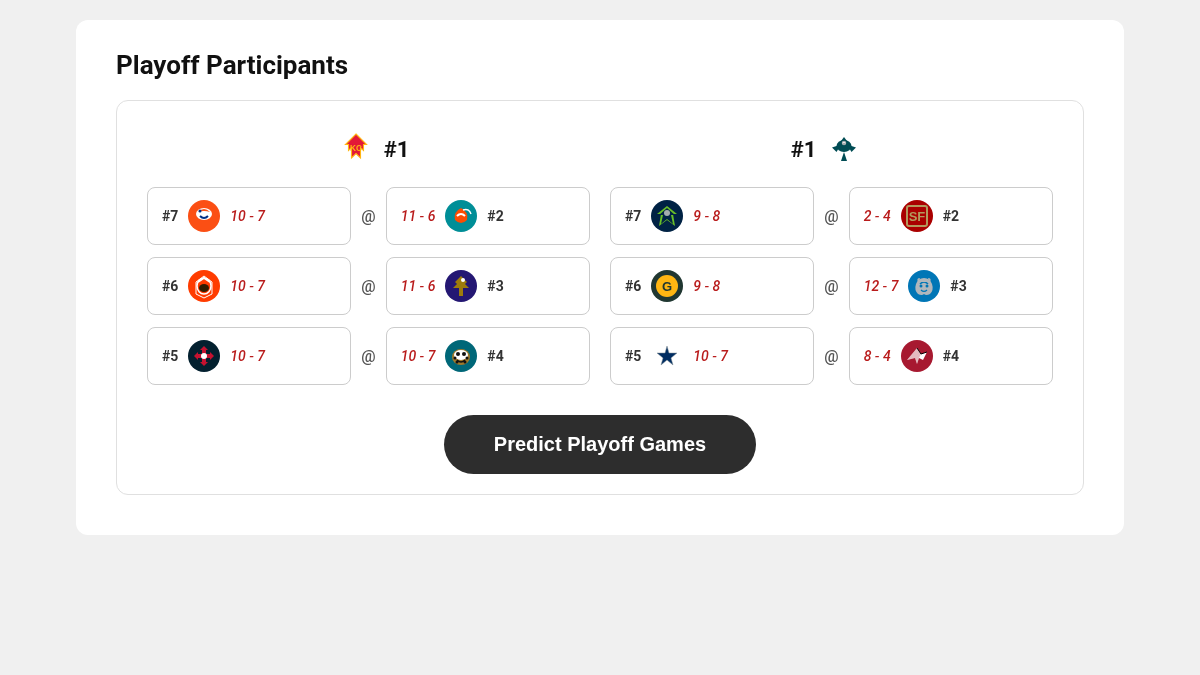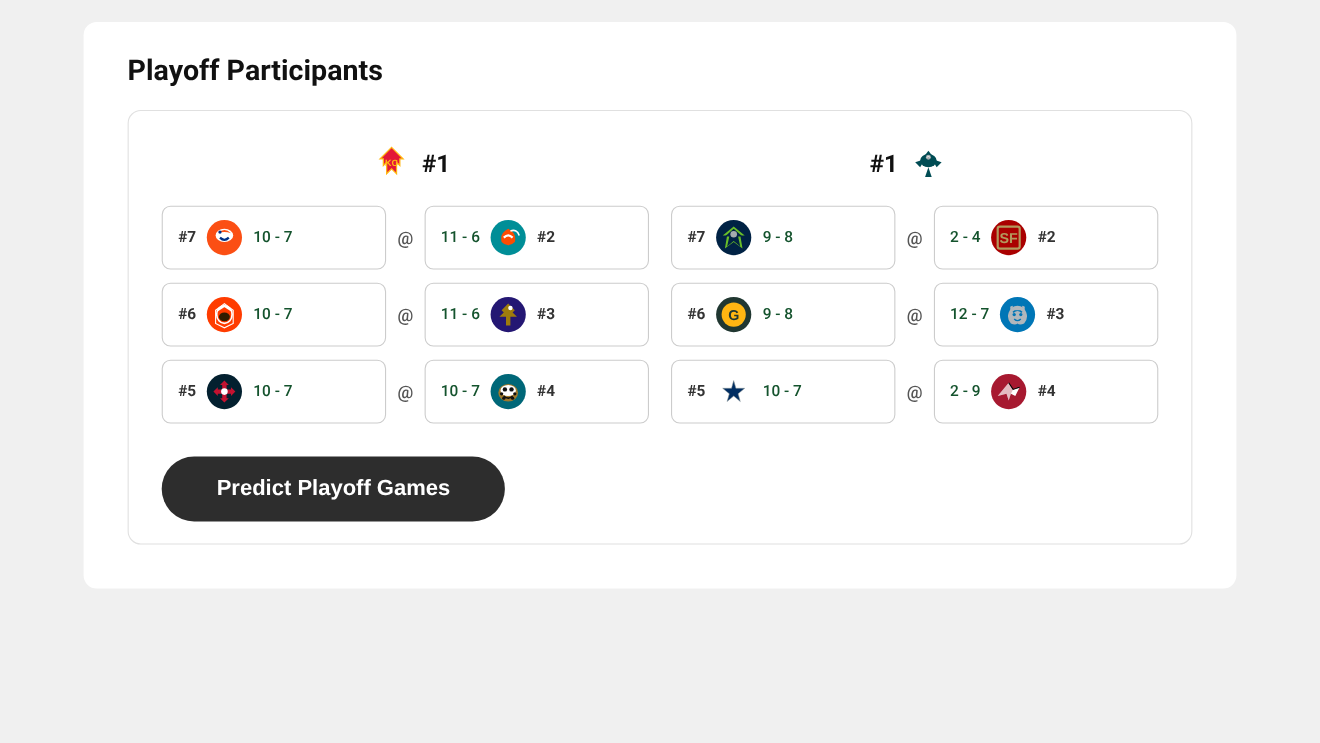--- a/index.html
+++ b/index.html
@@ -87,35 +87,36 @@
       width: 36px;
       height: 36px;
       display: flex;
       align-items: center;
       justify-content: center;
       flex-shrink: 0;
       text-align: right;
     }
     .team-record {
       font-size: 14px;
-      color: #14532d;
+      color: #b91c1c;
       font-weight: 500;
       white-space: nowrap;
+      font-style: italic;
     }
     .at-symbol {
       font-size: 16px;
       font-weight: 500;
       color: #555;
       flex-shrink: 0;
       padding: 0 2px;
     }
     
     .predict-button-wrap {
       display: flex;
-      justify-content: flex-start;
+      justify-content: center;
       margin-top: 30px;
     }
     .predict-btn {
       background: #2d2d2d;
       color: #fff;
       border: none;
       border-radius: 50px;
       padding: 18px 50px;
       font-size: 20px;
       font-weight: 700;
@@ -330,21 +331,21 @@
               <div class="team-logo">
                 <svg width="36" height="36" viewBox="0 0 36 36" xmlns="http://www.w3.org/2000/svg">
                   <circle cx="18" cy="18" r="16" fill="#fff"></circle>
                   <polygon points="18,8 20,15 28,15 22,20 24,27 18,22 12,27 14,20 8,15 16,15" fill="#002D62" stroke="#869397" stroke-width="0.5"></polygon>
                 </svg>
               </div>
               <span class="team-record">10 - 7</span>
             </div>
             <span class="at-symbol">@</span>
             <div class="team-box">
-              <span class="team-record">2 - 9</span>
+              <span class="team-record">8 - 4</span>
               <div class="team-logo">
                 <svg width="36" height="36" viewBox="0 0 36 36" xmlns="http://www.w3.org/2000/svg">
                   <circle cx="18" cy="18" r="16" fill="#A71930"></circle>
 
                   <path d="M8,22 L18,10 L22,16 L28,14 L24,22 L20,20 L18,26 L16,20Z" fill="#fff"></path>
                   <path d="M8,22 L18,10 L22,16 L20,20 L18,26 L16,20Z" fill="#A71930" opacity="0.3"></path>
                   <path d="M18,10 L22,16 L28,14" fill="none" stroke="#000" stroke-width="1"></path>
                 </svg>
               </div>
               <span class="team-seed">#4</span>

